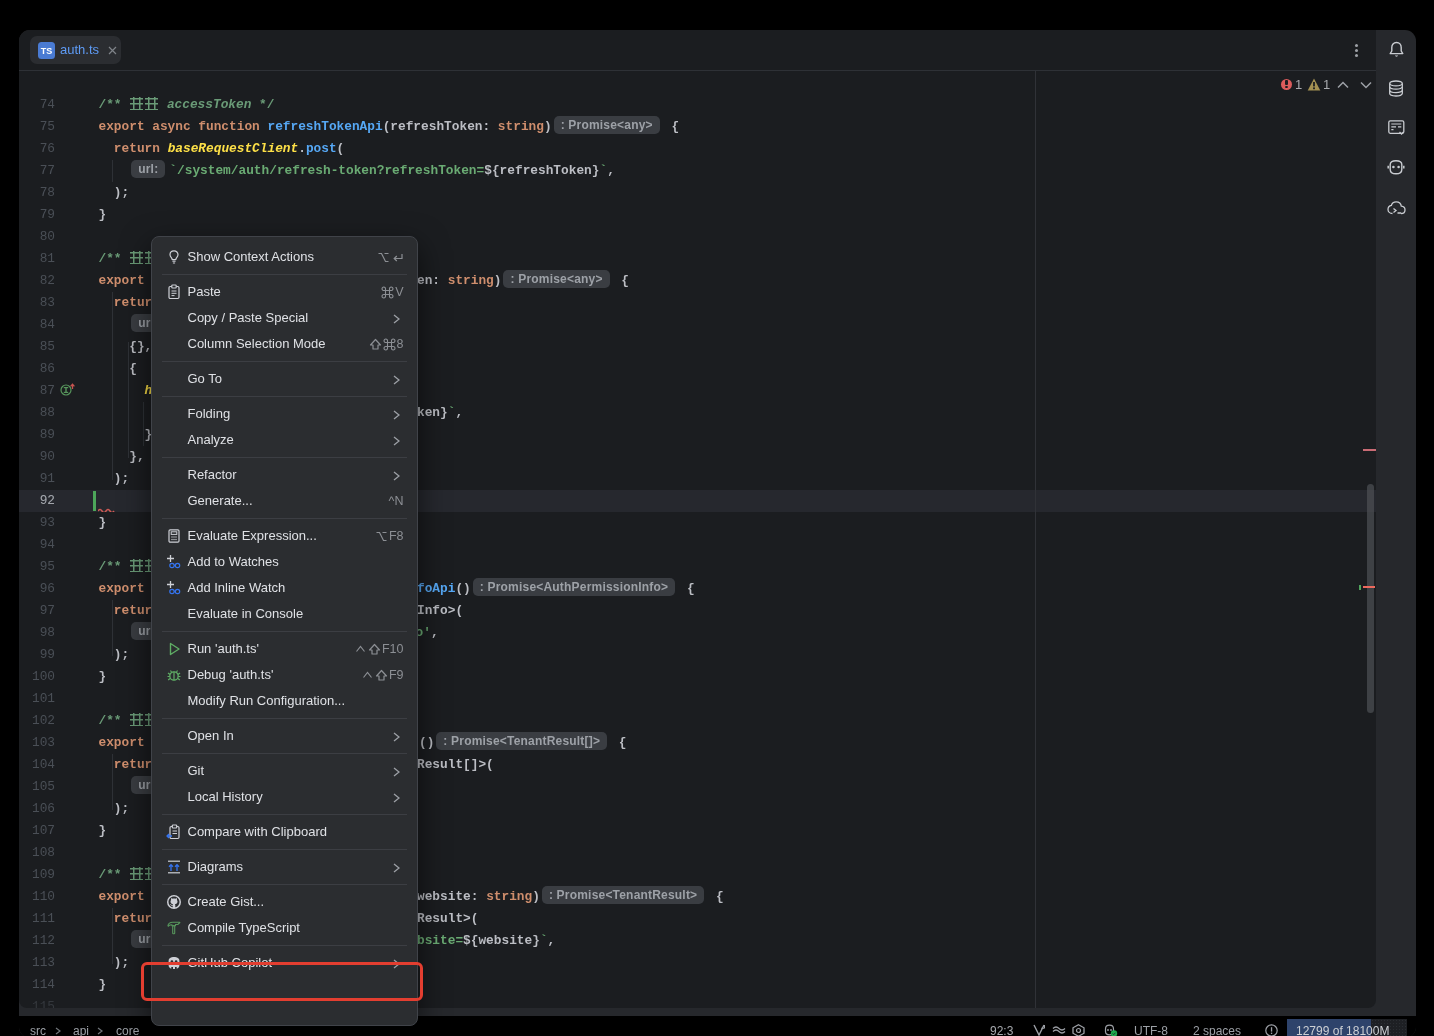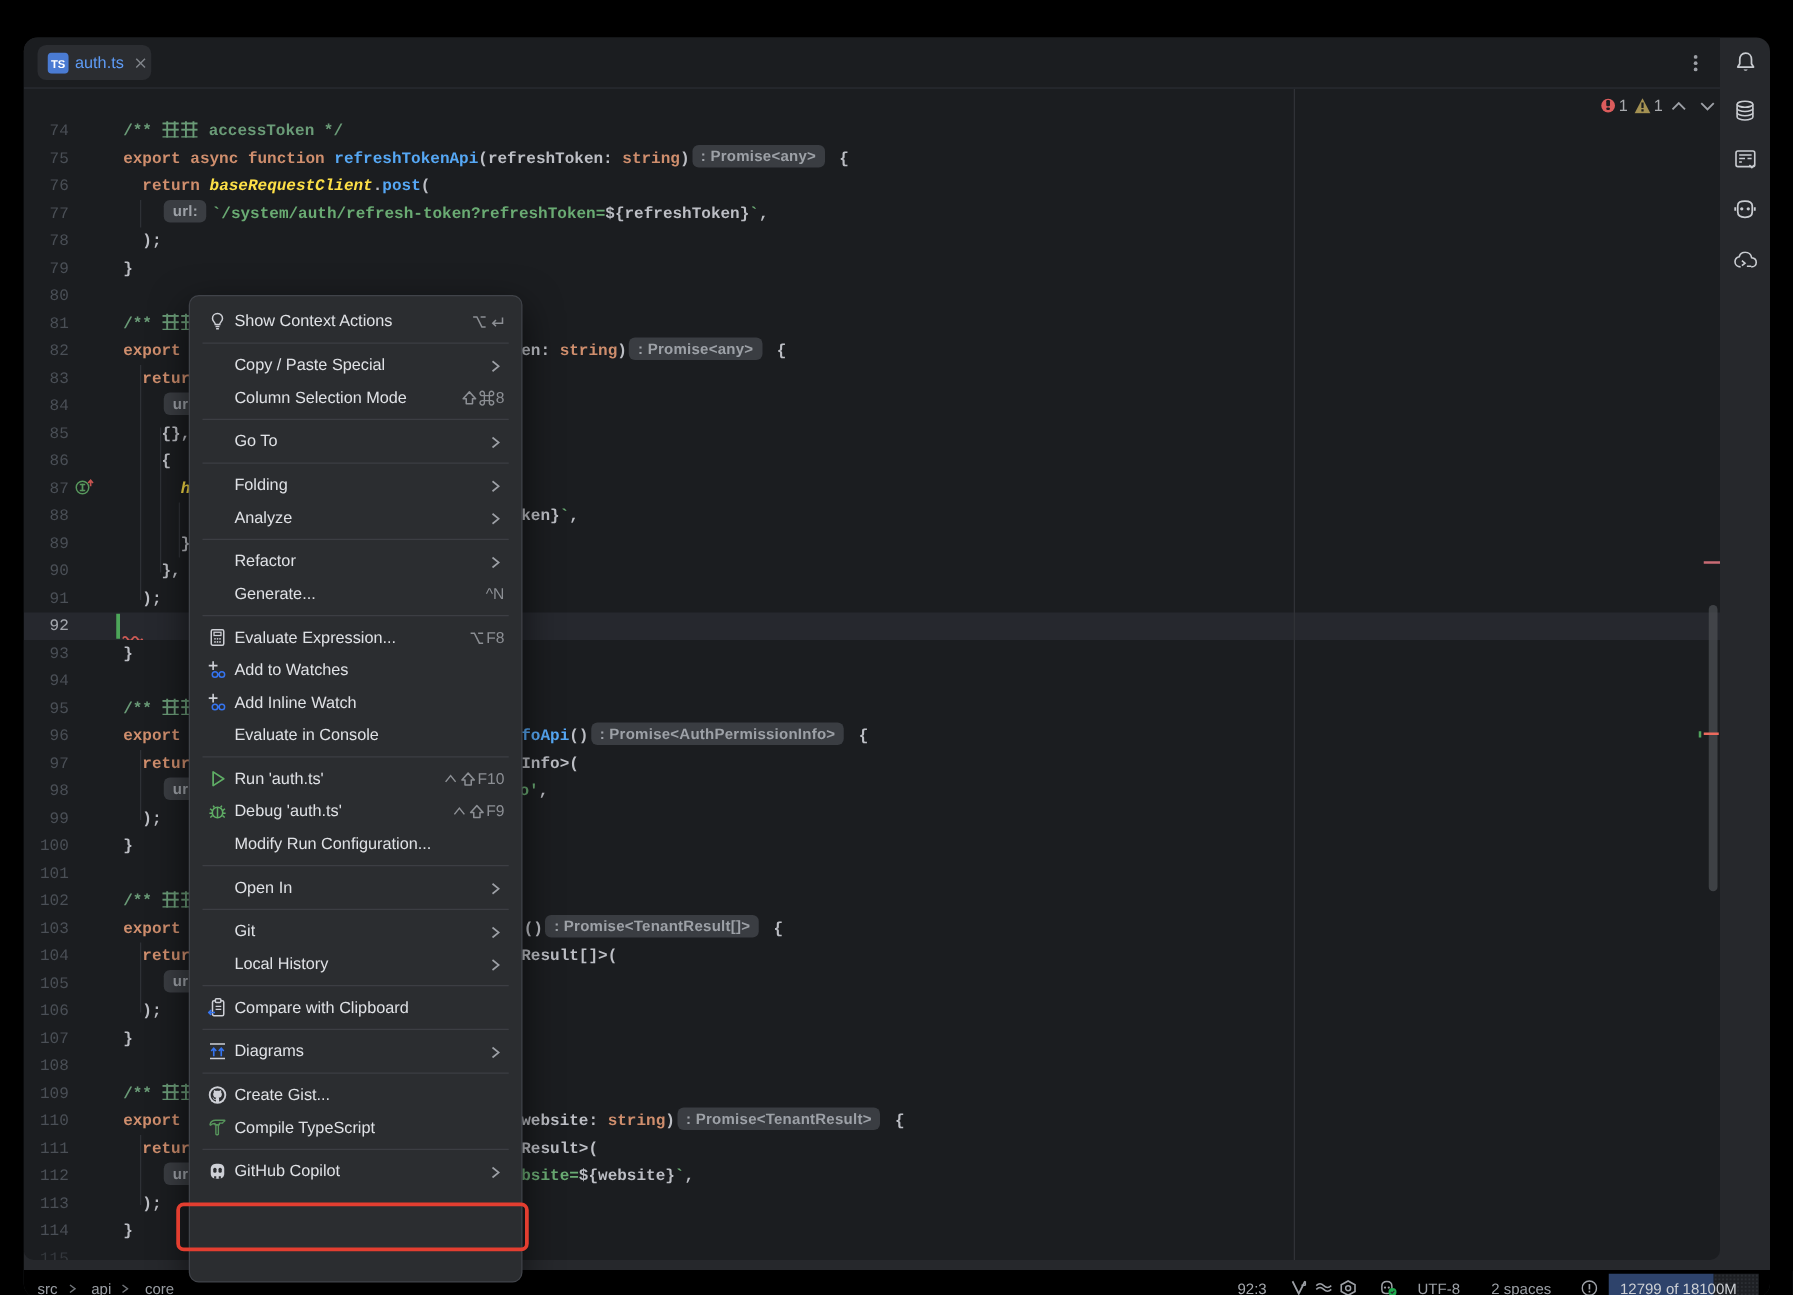--- a/index.html
+++ b/index.html
@@ -5,21 +5,21 @@
   #win{position:absolute;left:19px;top:30px;width:1397px;height:1008px;background:#26282C;border-radius:11px;overflow:hidden;font-family:"Liberation Sans",sans-serif}
   #tabbar{position:absolute;left:0;top:0;width:1357px;height:40px;background:#1B1D20;border-bottom:1px solid #2E3136}
   #editor{position:absolute;left:0;top:41px;width:1357px;height:937px;background:#1B1D20;border-radius:0 0 8px 8px;overflow:hidden}
   .tab{position:absolute;left:11px;top:6px;width:91px;height:28px;background:#2B2D31;border-radius:7px}
   .mono,.ln,.code{font-family:"Liberation Mono",monospace;font-size:12.8px;white-space:pre}
   .row{position:absolute;left:0;height:22px;line-height:22px;width:1357px}
   .ln{position:absolute;left:0;top:0;width:36px;text-align:right;color:#4A4F56;height:22px;line-height:22px}
   .code{position:absolute;top:0;height:22px;line-height:22px;color:#BCBEC4;font-weight:bold}
   .frag{position:absolute;top:0;height:22px;line-height:22px;color:#BCBEC4;font-family:"Liberation Mono",monospace;font-size:12.8px;white-space:pre;font-weight:bold}
   .kw{color:#CF8E6D}.str{color:#6AAB73}.cmt{color:#6A9B77}.fn{color:#56A8F5}.fld{color:#fde047;font-style:italic}
-  .b{font-weight:bold}.u{}.it{}
+  .b{font-weight:bold}.u{}.it{font-style:italic}
   .badge{display:inline-block;background:#3A3D42;color:#9DA1A7;font-family:"Liberation Sans",sans-serif;font-size:12px;letter-spacing:.2px;line-height:16px;height:16px;border-radius:5px;padding:1px 7px;vertical-align:1px;margin:0 4px 0 2px;white-space:pre}
   .cjk{display:inline-block;width:13px;height:13px;margin:0 1px;vertical-align:-2px;position:relative;
     background:
       linear-gradient(#6A9B77,#6A9B77) 0 1px/13px 1.5px no-repeat,
       linear-gradient(#6A9B77,#6A9B77) 0 6px/13px 1.5px no-repeat,
       linear-gradient(#6A9B77,#6A9B77) 0 12px/13px 1.5px no-repeat,
       linear-gradient(#6A9B77,#6A9B77) 3px 0/1.5px 13px no-repeat,
       linear-gradient(#6A9B77,#6A9B77) 9px 0/1.5px 13px no-repeat}
   .guide{position:absolute;width:1px;background:#2E3136}
   #menu{position:absolute;left:131.5px;top:206px;width:265px;height:788px;background:#2B2D30;border:1px solid #404349;border-radius:8px;box-shadow:0 10px 30px rgba(0,0,0,.6);z-index:40;overflow:hidden}
@@ -356,20 +356,34 @@
             <svg width="13" height="13" viewBox="0 0 13 13">
               <path d="M1.5 2.5 H4.5 L8.5 10.5 H11.5 M7.5 2.5 H11.5" fill="none" stroke="#8C8F94" stroke-width="1.2"></path>
             </svg>
             <svg width="13" height="13" viewBox="0 0 13 13">
               <path d="M11 3 V7.5 H3.5 M5.8 5 L3.2 7.5 L5.8 10" fill="none" stroke="#8C8F94" stroke-width="1.2"></path>
             </svg>
           </span>
         </div>
 <div class="msep"></div>
 <div class="mi">
+          <svg class="ic" width="16" height="16" viewBox="0 0 16 16">
+            <rect x="3" y="2.5" width="10" height="12" rx="1.2" fill="none" stroke="#CED0D6" stroke-width="1.2"></rect>
+            <rect x="5.8" y="1" width="4.4" height="3" rx="0.8" fill="#2B2D30" stroke="#CED0D6" stroke-width="1.2"></rect>
+            <path d="M5.5 7 H10.5 M5.5 9.3 H10.5 M5.5 11.6 H8.5" stroke="#CED0D6" stroke-width="1"></path>
+          </svg>
+          <span class="lbl">Paste</span>
+          <span class="sc">
+            <svg width="13" height="13" viewBox="0 0 13 13">
+              <path d="M4.5 4.5 H8.5 V8.5 H4.5 Z M4.5 4.5 H3 A1.75 1.75 0 1 1 4.5 3 Z M8.5 4.5 V3 A1.75 1.75 0 1 1 10 4.5 Z M8.5 8.5 H10 A1.75 1.75 0 1 1 8.5 10 Z M4.5 8.5 V10 A1.75 1.75 0 1 1 3 8.5 Z" fill="none" stroke="#8C8F94" stroke-width="1.1"></path>
+            </svg>
+            <span>V</span>
+          </span>
+        </div>
+<div class="mi">
           <span class="lbl">Copy / Paste Special</span>
           <svg class="arr" width="7" height="10" viewBox="0 0 7 10">
             <path d="M1 1 L6 5 L1 9" fill="none" stroke="#9DA0A6" stroke-width="1.3"></path>
           </svg>
         </div>
 <div class="mi">
           <span class="lbl">Column Selection Mode</span>
           <span class="sc">
             <svg width="13" height="13" viewBox="0 0 13 13">
               <path d="M6.5 1.5 L11.5 7 H9 V11 H4 V7 H1.5 Z" fill="none" stroke="#8C8F94" stroke-width="1.2" stroke-linejoin="round"></path>

